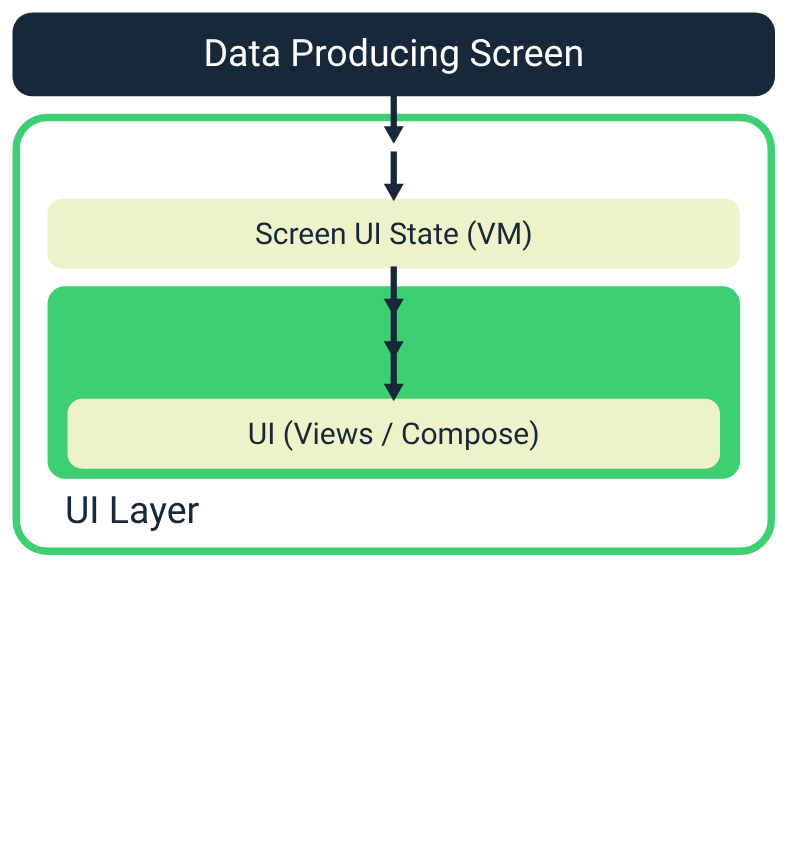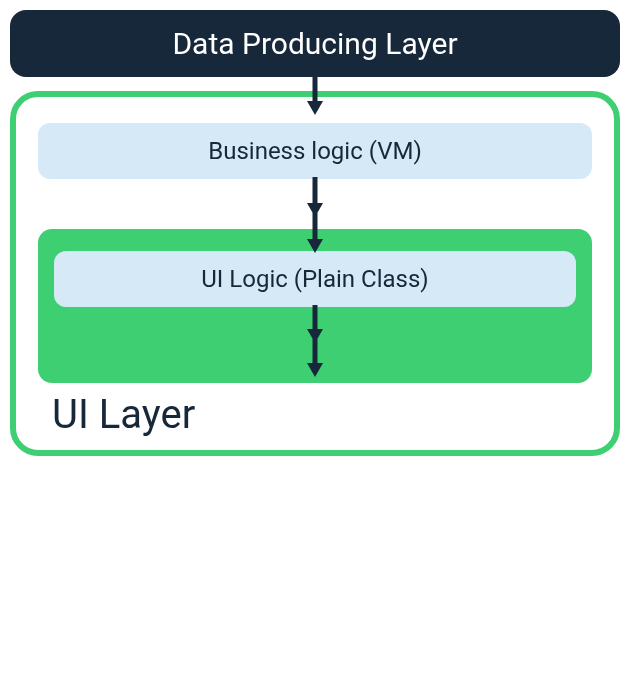--- a/index.html
+++ b/index.html
@@ -80,85 +80,85 @@
       width: 100%;
       color: #ffffff;
       font-size: 22px;
       font-weight: 400;
       padding: 8px 6px 4px 6px;
       text-align: left;
     }
     .ui-layer-label {
       width: 100%;
       color: #16283a;
-      font-size: 40px;
+      font-size: 30px;
       font-weight: 400;
       padding: 8px 6px 2px 14px;
       text-align: left;
     }
     .inner-box {
       width: 100%;
     }
   </style>
 </head>
 <body>
 
 <div class="data-layer">
-  <span>Data Producing Layer</span>
+  <span>Data Producing Screen</span>
 </div>
 
 <div class="arrow" style="margin-top:-4px;">
   <svg width="20" height="42" viewBox="0 0 20 42">
     <line x1="10" y1="0" x2="10" y2="30" stroke="#16283a" stroke-width="5"></line>
     <polygon points="2,28 18,28 10,42" fill="#16283a"></polygon>
   </svg>
 </div>
 
 <div class="ui-layer" style="margin-top:-22px; padding-top:26px;">
 
-  <div class="box box-blue">
-    <span>Business logic (VM)</span>
-  </div>
 
   <div class="arrow">
     <svg width="20" height="40" viewBox="0 0 20 40">
       <line x1="10" y1="0" x2="10" y2="28" stroke="#16283a" stroke-width="5"></line>
       <polygon points="2,26 18,26 10,40" fill="#16283a"></polygon>
     </svg>
   </div>
 
+  <div class="box box-yellow">
+    <span>Screen UI State (VM)</span>
+  </div>
 
   <div class="arrow" style="z-index:4;">
     <svg width="20" height="40" viewBox="0 0 20 40">
       <line x1="10" y1="0" x2="10" y2="28" stroke="#16283a" stroke-width="5"></line>
       <polygon points="2,26 18,26 10,40" fill="#16283a"></polygon>
     </svg>
   </div>
 
   <div class="lifecycle-group" style="margin-top:-22px; padding-top:22px;">
 
-    <div class="box box-blue inner-box">
-      <span>UI Logic (Plain Class)</span>
-    </div>
 
     <div class="arrow">
       <svg width="20" height="38" viewBox="0 0 20 38">
         <line x1="10" y1="0" x2="10" y2="26" stroke="#16283a" stroke-width="5"></line>
         <polygon points="2,24 18,24 10,38" fill="#16283a"></polygon>
       </svg>
     </div>
 
 
     <div class="arrow">
       <svg width="20" height="38" viewBox="0 0 20 38">
         <line x1="10" y1="0" x2="10" y2="26" stroke="#16283a" stroke-width="5"></line>
         <polygon points="2,24 18,24 10,38" fill="#16283a"></polygon>
       </svg>
     </div>
 
+    <div class="box box-yellow inner-box">
+      <span>UI (Views / Compose)</span>
+    </div>
 
 
   </div>
 
   <div class="ui-layer-label">
     <span>UI Layer</span>
   </div>
 
 </div>
 

